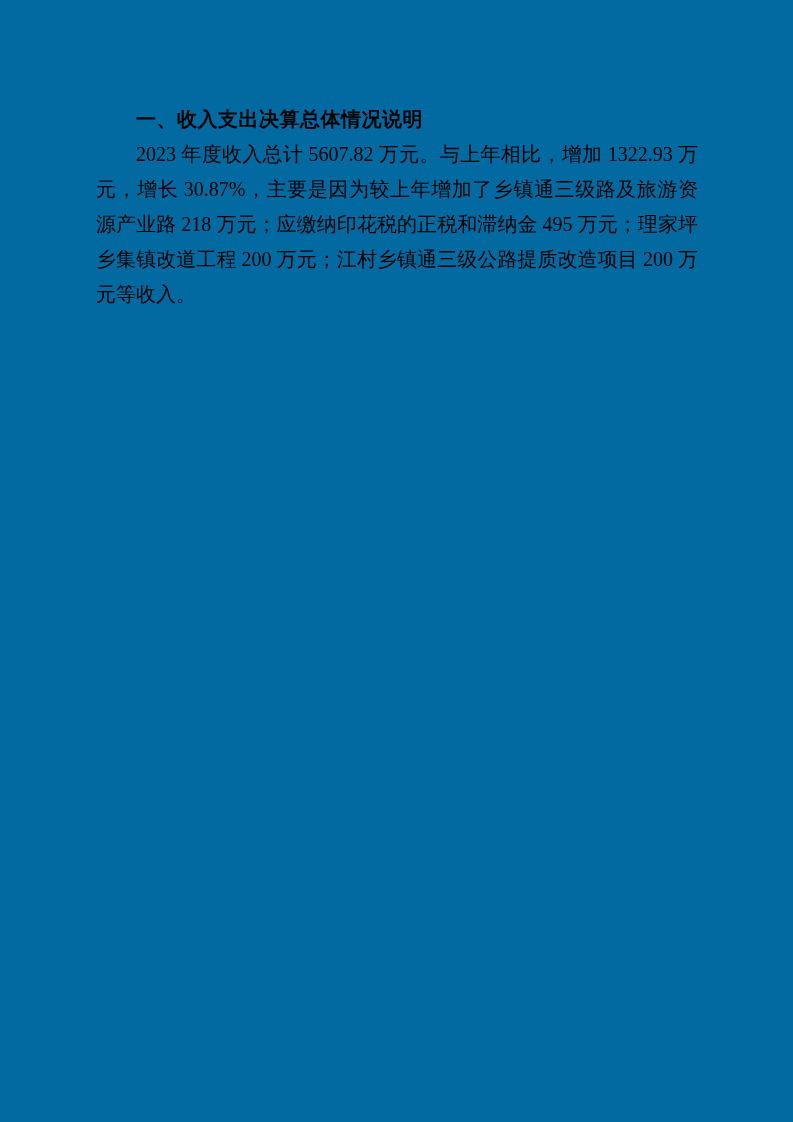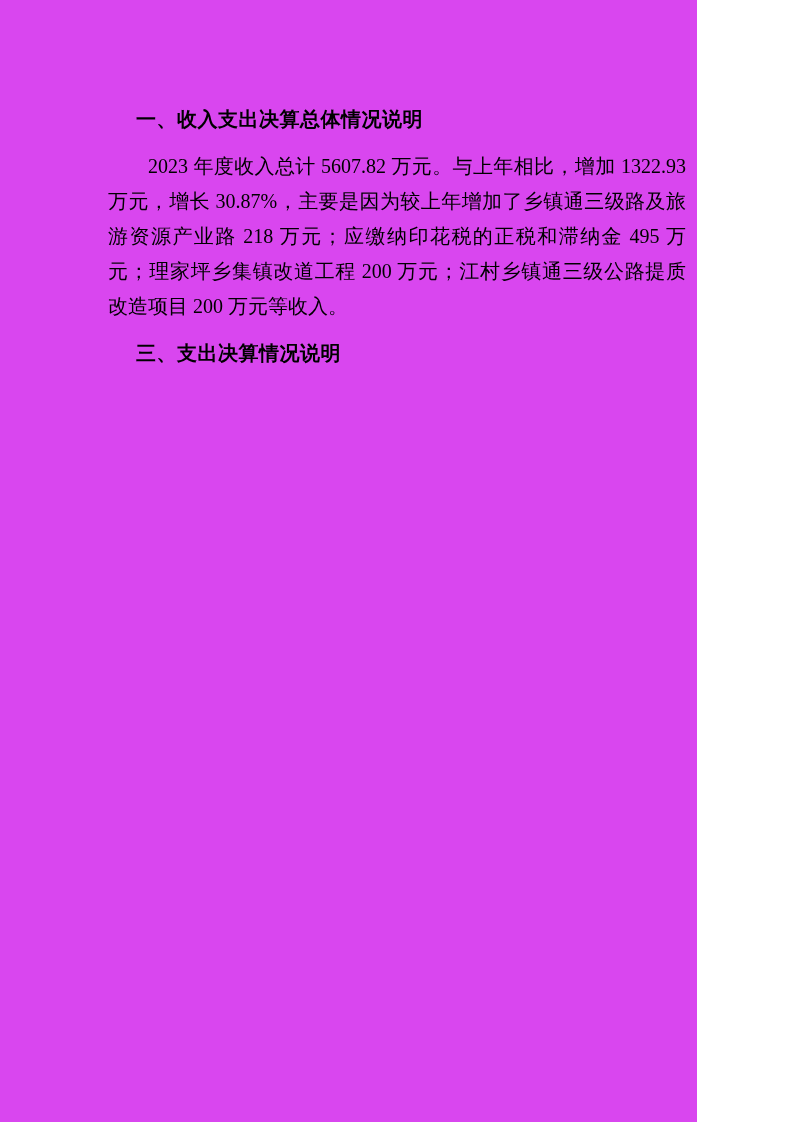--- a/index.html
+++ b/index.html
@@ -2,23 +2,23 @@
 <html><head>
 <meta charset="utf-8">
 <style>
   html, body {
     margin: 0;
     padding: 0;
     background: #ffffff;
   }
   .page {
     position: relative;
-    width: 697px;
+    width: 793px;
     height: 1122px;
-    background: #d946ef;
+    background: #0369a1;
     overflow: hidden;
     color: #000000;
   }
   .content {
     position: absolute;
     left: 96px;
     top: 102px;
     width: 602px;
   }
   .section { margin: 0; padding: 0; }
@@ -28,21 +28,21 @@
     font-family: "Liberation Sans", "DejaVu Sans", sans-serif;
     font-weight: 700;
     font-size: 20px;
     line-height: 35px;
     text-indent: 2em;
     text-align: left;
     color: #000000;
     letter-spacing: 0.5px;
   }
   .para {
-    margin: 12px;
+    margin: 0;
     padding: 0;
     font-family: "Liberation Serif", "DejaVu Serif", serif;
     font-weight: 400;
     font-size: 20px;
     line-height: 35px;
     text-indent: 2em;
     text-align: justify;
     text-justify: inter-ideograph;
     color: #000000;
   }
@@ -53,18 +53,17 @@
 <div class="page">
   <div class="content">
 
     <div class="section">
       <h2 class="heading">一、收入支出决算总体情况说明</h2>
       <p class="para">2023 年度收入总计 5607.82 万元。与上年相比，增加 1322.93 万元，增长 30.87%，主要是因为较上年增加了乡镇通三级路及旅游资源产业路 218 万元；应缴纳印花税的正税和滞纳金 495 万元；理家坪乡集镇改道工程 200 万元；江村乡镇通三级公路提质改造项目 200 万元等收入。</p>
     </div>
 
 
     <div class="section">
-      <h2 class="heading">三、支出决算情况说明</h2>
     </div>
 
 
   </div>
 </div>
 
 </body></html>

